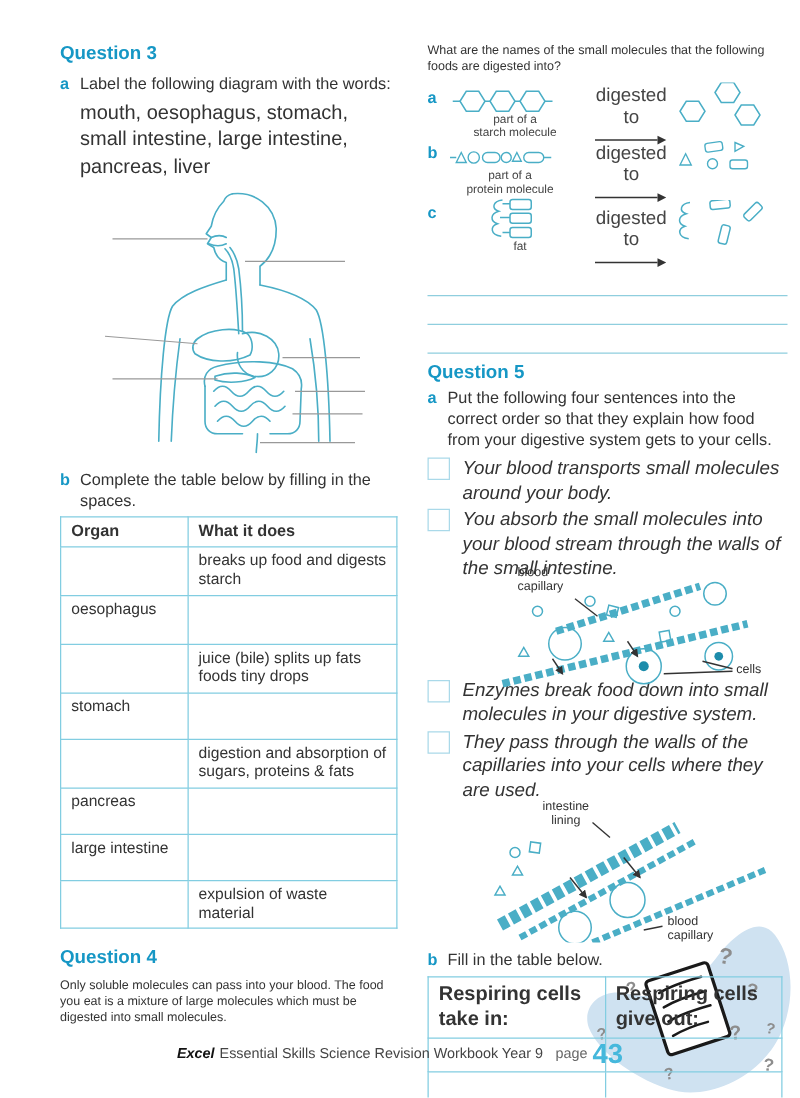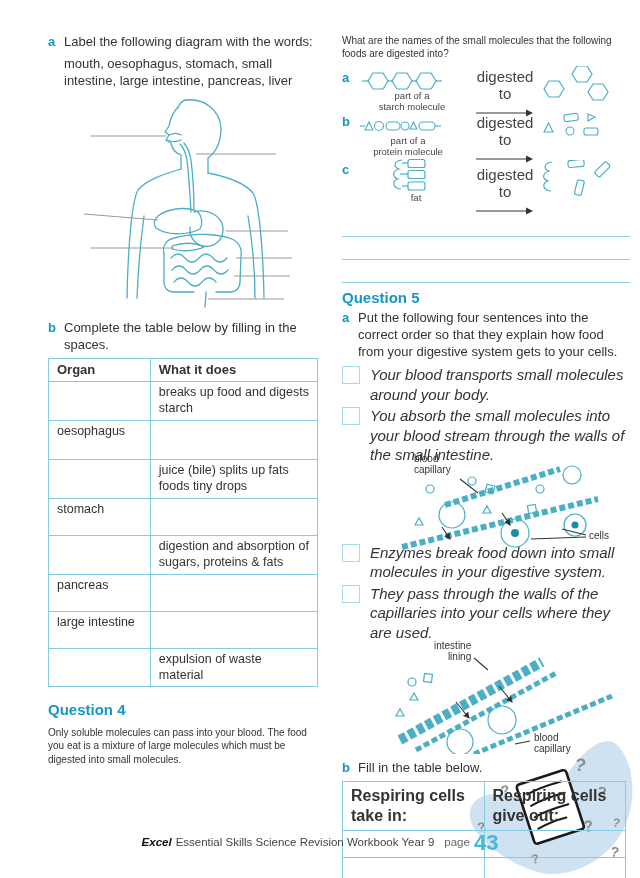--- a/index.html
+++ b/index.html
@@ -6,21 +6,21 @@
   body{
     width:640px;height:878px;background:#ffffff;position:relative;overflow:hidden;
     font-family:"Liberation Sans",sans-serif;color:#333;
   }
   .col-left{position:absolute;left:48px;top:34px;width:272px;z-index:2;}
   .col-right{position:absolute;left:342px;top:34px;width:288px;z-index:2;}
   .qtitle{font-size:15px;font-weight:bold;color:#1697c5;margin:0 0 8px 0;}
   .qline{display:flex;font-size:13px;line-height:1.3;margin:0 0 4px 0;}
   .qletter{color:#1697c5;font-weight:bold;width:16px;flex-shrink:0;}
   .qtext{flex:1;}
-  .words{margin:2px 0 6px 16px;font-size:13px;line-height:1.35;}
+  .words{margin:2px 0 6px 16px;font-size:16px;line-height:1.35;}
   .bodytext{font-size:10px;line-height:1.32;margin:0;}
 
   
   table.t1{border-collapse:collapse;width:270px;font-size:12.5px;margin-top:4px;}
   .t1 th,.t1 td{border:1.2px solid #82cde1;padding:3px 8px;vertical-align:top;text-align:left;line-height:1.25;}
   .t1 th{font-size:13px;}
 
   
   .torso-wrap{margin:4px 0 8px 28px;}
 
@@ -52,20 +52,21 @@
   .footer .brand{font-weight:bold;font-style:italic;color:#111;margin-right:4px;}
   .footer .pageword{color:#666;margin-left:10px;}
   .footer .pagenum{color:#45b8dc;font-size:22px;font-weight:bold;vertical-align:-4px;margin-left:4px;}
 
   .blob{position:absolute;right:0;bottom:0;width:178px;height:138px;z-index:1;}
 </style>
 </head>
 <body>
 
 <div class="col-left">
+  <h2 class="qtitle">Question 3</h2>
 
   <div class="qline">
     <span class="qletter">a</span>
     <span class="qtext">Label the following diagram with the words:</span>
   </div>
   <div class="words">mouth, oesophagus, stomach, small intestine, large intestine, pancreas, liver</div>
 
   <div class="torso-wrap">
     <svg width="222" height="212" viewBox="0 0 222 212">
       <g stroke="#4aaec6" fill="none" stroke-width="1.3" stroke-linecap="round" stroke-linejoin="round">
@@ -355,21 +356,21 @@
           <polygon points="14,72 22,72 18,65"></polygon>
         </g>
       </g>
       <g stroke="#333" stroke-width="1.1" fill="none">
         <line x1="92" y1="14" x2="106" y2="26"></line>
         <line x1="74" y1="58" x2="87" y2="74" marker-end="url(#ah2)"></line>
         <line x1="117" y1="42" x2="130" y2="58" marker-end="url(#ah2)"></line>
         <line x1="148" y1="97" x2="133" y2="100"></line>
       </g>
     </svg>
-    <div class="dlabel" style="left:52px;top:-4px;text-align:right">intestine
+    <div class="dlabel" style="left:52px;top:-4px;text-align:center">intestine
 lining</div>
     <div class="dlabel" style="left:152px;top:88px">blood
 capillary</div>
   </div>
 
   <div class="qline">
     <span class="qletter">b</span>
     <span class="qtext">Fill in the table below.</span>
   </div>
 

